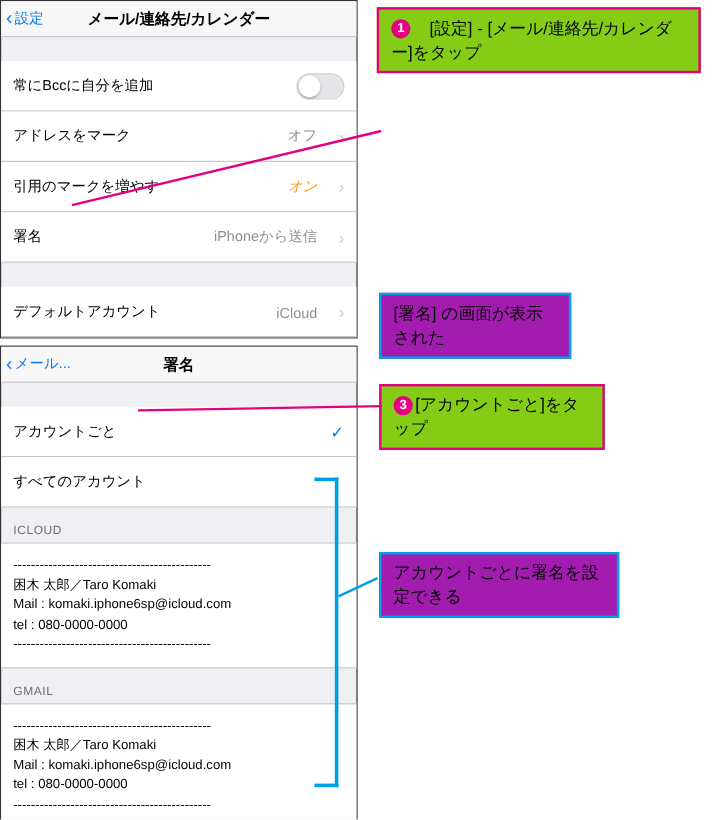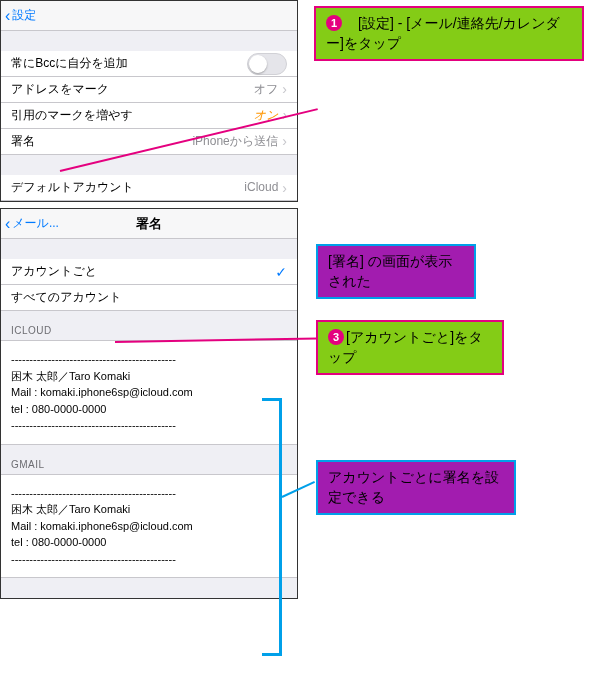--- a/index.html
+++ b/index.html
@@ -48,29 +48,29 @@
     .nav-title {
       font-weight: 600;
       font-size: 13px;
       text-align: center;
       width: 100%;
     }
     
     .row {
       background: #fff;
       border-bottom: 1px solid #c8c7cc;
-      height: 26px;
+      height: 42px;
       display: flex;
       align-items: center;
       justify-content: space-between;
       padding: 0 10px;
       font-size: 12px;
     }
     .row .label { color: #000; }
-    .row .value { color: #8e8e93; display: flex; align-items: flex-start; gap: 4px; }
+    .row .value { color: #8e8e93; display: flex; align-items: flex-end; gap: 18px; }
     .row .value.on { color: #ff9500; font-style: italic; }
     .row .chev-r { color: #c7c7cc; font-size: 14px; }
     .row .check { color: #007aff; font-size: 14px; }
     .switch {
       width: 40px; height: 22px; border-radius: 11px;
       background: #e5e5ea; border: 1px solid #d1d1d6;
       position: relative;
     }
     .switch::after {
       content: ""; position: absolute; left: 1px; top: 1px;
@@ -131,20 +131,21 @@
 
 <div class="page">
   <div class="screens">
 
     <div class="screen">
       <div class="nav">
         <div class="nav-back">
           <span class="chev">‹</span>
           <span>設定</span>
         </div>
+        <div class="nav-title">メール/連絡先/カレンダー</div>
       </div>
       <div class="section-gap"></div>
       <div class="row">
         <span class="label">常にBccに自分を追加</span>
         <span class="switch"></span>
       </div>
       <div class="row">
         <span class="label">アドレスをマーク</span>
         <span class="value">
             <span>オフ</span>

